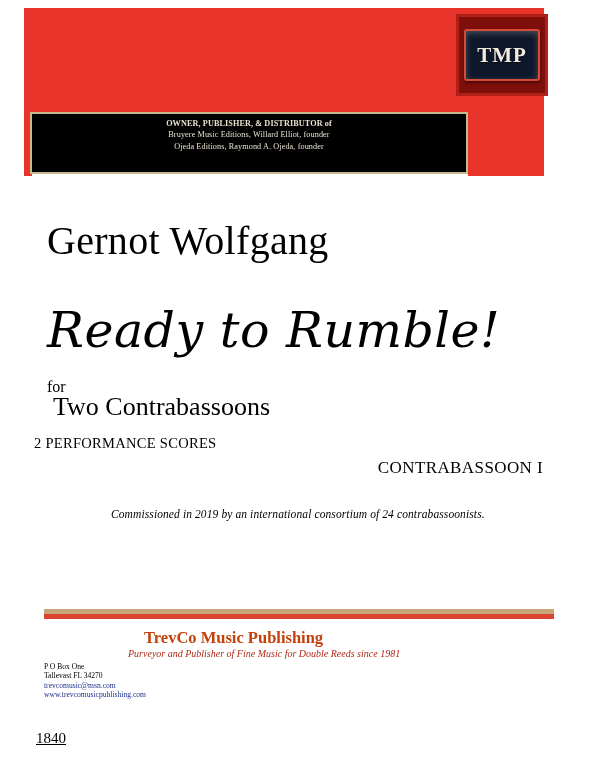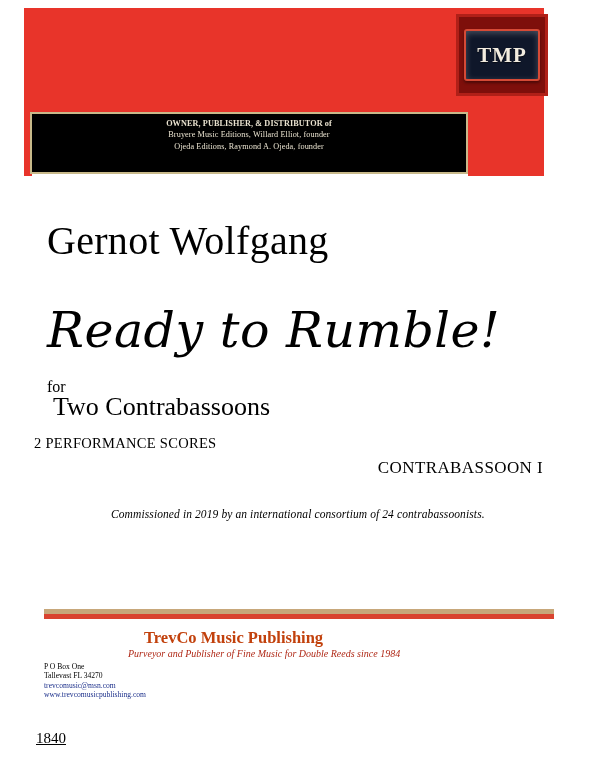--- a/index.html
+++ b/index.html
@@ -222,21 +222,21 @@
 <div class="for-label">for</div>
 <div class="instrumentation">Two Contrabassoons</div>
 <div class="score-count">2 PERFORMANCE SCORES</div>
 <div class="part-name">CONTRABASSOON I</div>
 <div class="commission-note">Commissioned in 2019 by an international consortium of 24 contrabassoonists.</div>
 
 <div class="rule tan"></div>
 <div class="rule red"></div>
 
 <div class="pub-name">TrevCo Music Publishing</div>
-<div class="pub-tagline">Purveyor and Publisher of Fine Music for Double Reeds since 1984</div>
+<div class="pub-tagline">Purveyor and Publisher of Fine Music for Double Reeds since 1981</div>
 <div class="pub-address">
   <div class="plain">P O Box One</div>
   <div class="plain">Tallevast  FL  34270</div>
   <div>trevcomusic@msn.com</div>
   <div>www.trevcomusicpublishing.com</div>
 </div>
 
 <div class="catalog-number">1840</div>
 
 </body></html>

